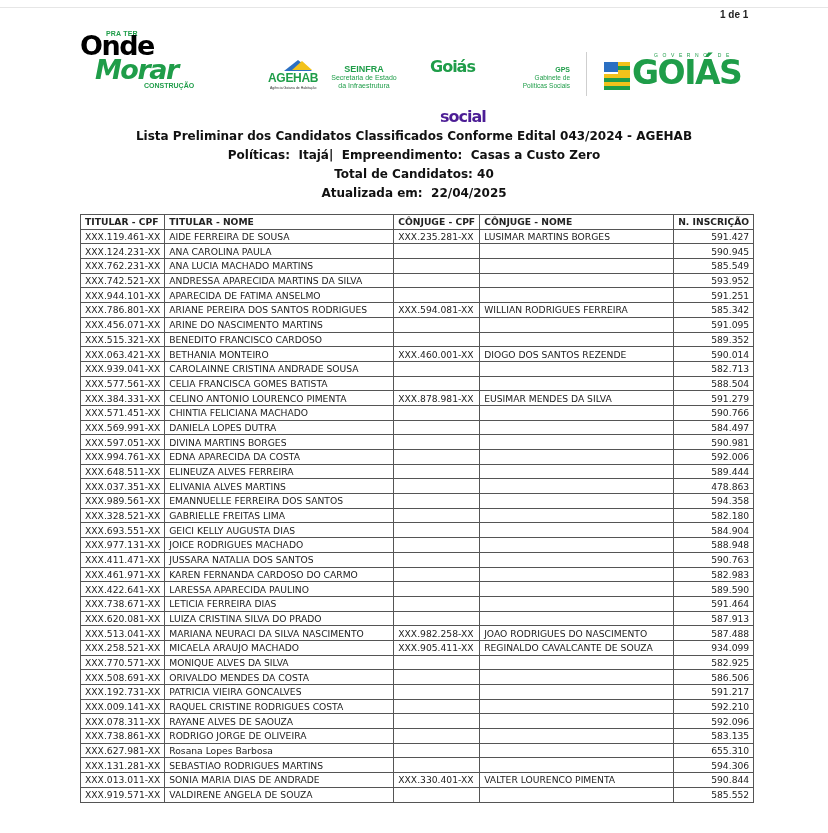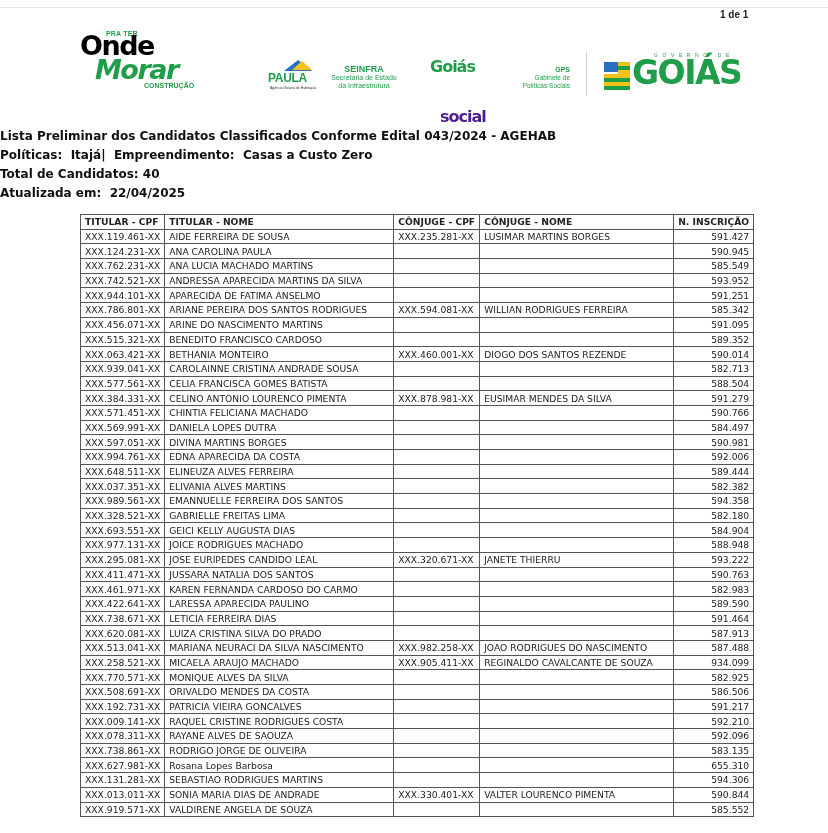--- a/index.html
+++ b/index.html
@@ -39,21 +39,21 @@
 
   .logo-gov { position: absolute; left: 602px; top: 52px; width: 150px; height: 42px; }
   .logo-gov .gov { position: absolute; left: 52px; top: 0; font-size: 5px; letter-spacing: 4.6px; color: #1f9d49; }
   .logo-gov .flag { position: absolute; left: 2px; top: 8px; width: 34px; height: 30px; }
   .logo-gov .flag .blue { position: absolute; left: 0; top: 0; width: 14px; height: 10px; background: #2b6fc2; }
   .logo-gov .flag .stripe { position: absolute; height: 4px; background: #f2c21b; }
   .logo-gov .flag .g { position: absolute; height: 4px; background: #1f9d49; }
   .logo-gov .goias { position: absolute; left: 30px; top: 4px; font-size: 33px; font-weight: 900; color: #1f9d49; font-family: "DejaVu Sans", sans-serif; letter-spacing: -1.5px; line-height: 1; }
 
   
-  .titles { position: absolute; left: 0; top: 127px; width: 828px; text-align: left; font-family: "DejaVu Sans", sans-serif; font-weight: bold; font-size: 12px; color: #111; }
+  .titles { position: absolute; left: 0; top: 127px; width: 828px; text-align: center; font-family: "DejaVu Sans", sans-serif; font-weight: bold; font-size: 12px; color: #111; }
   .titles div { line-height: 19px; }
   .titles .sp { white-space: pre; }
 
   
   table.list { position: absolute; left: 80px; top: 214px; border-collapse: collapse; font-family: "DejaVu Sans", sans-serif; font-size: 9.2px; color: #222; border: 1.5px solid #333; }
   table.list th, table.list td { border: 1px solid #555; height: 14.7px; padding: 0 4px; white-space: nowrap; line-height: 13px; }
   table.list th { font-weight: bold; text-align: left; font-size: 9.2px; }
   table.list td.num { text-align: right; }
   col.c1 { width: 83px; }
   col.c2 { width: 229px; }
@@ -70,21 +70,21 @@
 <div class="logo-onde">
   <span class="pra">PRA TER</span>
   <span class="onde">Onde</span>
   <span class="morar">Morar</span>
   <span class="constr">CONSTRUÇÃO</span>
 </div>
 
 <div class="logo-agehab">
   <span class="roof"></span>
   <span class="roof2"></span>
-  <span class="txt">PAULA</span>
+  <span class="txt">AGEHAB</span>
   <span class="sub">Agência Goiana de Habitação</span>
 </div>
 
 <div class="logo-seinfra">
   <div class="t1">SEINFRA</div>
   <div class="t2">Secretaria de Estado</div>
   <div class="t2">da Infraestrutura</div>
 </div>
 
 <div class="logo-goias-social">
@@ -267,21 +267,21 @@
         <td>ELINEUZA ALVES FERREIRA</td>
         <td></td>
         <td></td>
         <td class="num">589.444</td>
       </tr>
       <tr>
         <td>XXX.037.351-XX</td>
         <td>ELIVANIA ALVES MARTINS</td>
         <td></td>
         <td></td>
-        <td class="num">582.382</td>
+        <td class="num">478.863</td>
       </tr>
       <tr>
         <td>XXX.989.561-XX</td>
         <td>EMANNUELLE FERREIRA DOS SANTOS</td>
         <td></td>
         <td></td>
         <td class="num">594.358</td>
       </tr>
       <tr>
         <td>XXX.328.521-XX</td>
@@ -296,27 +296,20 @@
         <td></td>
         <td></td>
         <td class="num">584.904</td>
       </tr>
       <tr>
         <td>XXX.977.131-XX</td>
         <td>JOICE RODRIGUES MACHADO</td>
         <td></td>
         <td></td>
         <td class="num">588.948</td>
-      </tr>
-      <tr>
-        <td>XXX.295.081-XX</td>
-        <td>JOSE EURIPEDES CANDIDO LEAL</td>
-        <td>XXX.320.671-XX</td>
-        <td>JANETE THIERRU</td>
-        <td class="num">593.222</td>
       </tr>
       <tr>
         <td>XXX.411.471-XX</td>
         <td>JUSSARA NATALIA DOS SANTOS</td>
         <td></td>
         <td></td>
         <td class="num">590.763</td>
       </tr>
       <tr>
         <td>XXX.461.971-XX</td>

